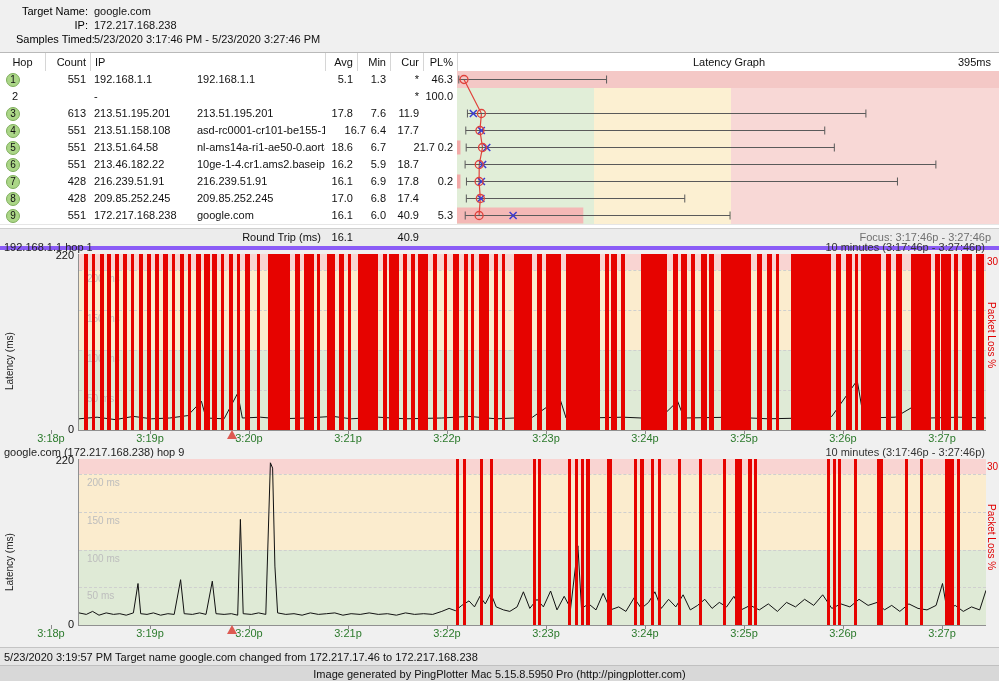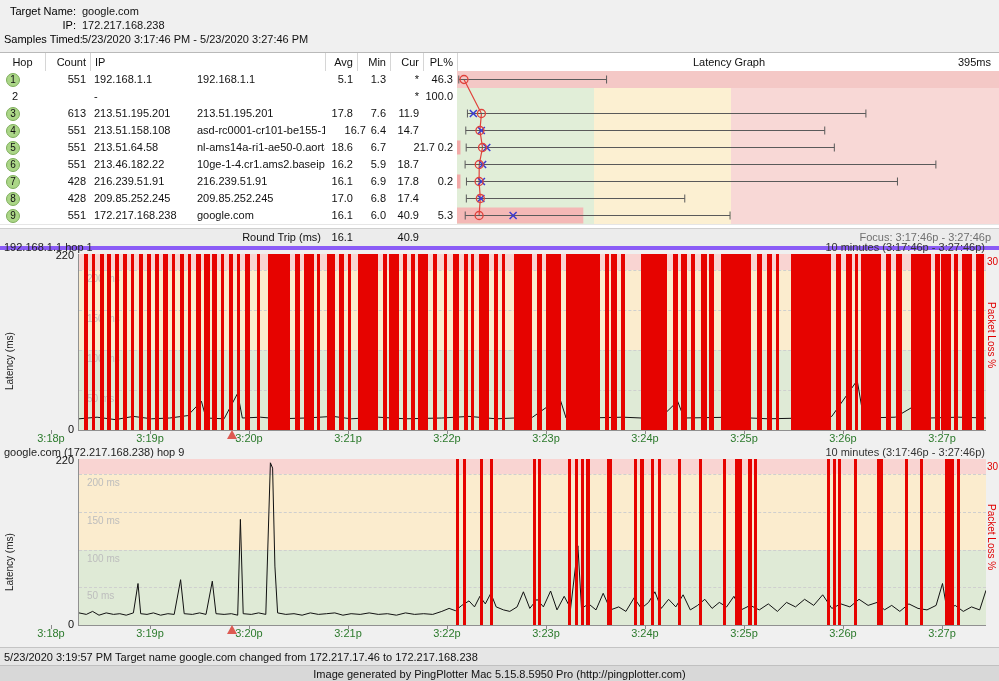--- a/index.html
+++ b/index.html
@@ -20,21 +20,21 @@
   .tick{position:absolute;width:1px;height:4px;background:#8a8a8a;top:0;}
   .lossbar{position:absolute;top:0;bottom:0;background:#e60300;}
   .vtext-red{writing-mode:vertical-rl;color:#e00000;font-size:10px;}
   .vtext-dark{writing-mode:vertical-rl;transform:rotate(180deg);color:#222;font-size:10px;}
 </style>
 </head>
 <body>
 
 <div id="app">
 
-  <div class="abs" style="left:4px;top:0;width:520px;height:50px;">
+  <div class="abs" style="left:16px;top:0;width:520px;height:50px;">
     <div class="t hdr-label" style="left:0;top:5px;width:72px;">Target Name:</div>
     <div class="t" style="left:78px;top:5px;">google.com</div>
     <div class="t hdr-label" style="left:0;top:19px;width:72px;">IP:</div>
     <div class="t" style="left:78px;top:19px;">172.217.168.238</div>
     <div class="t hdr-label" style="left:0;top:33px;width:72px;">Samples Timed:</div>
     <div class="t" style="left:78px;top:33px;">5/23/2020 3:17:46 PM - 5/23/2020 3:27:46 PM</div>
   </div>
 
 
   <div class="abs" id="table" style="left:0;top:52px;width:999px;height:188px;background:#fff;border-top:1px solid #b9b9b9;">
@@ -83,21 +83,21 @@
         <div class="cell right" style="left: 423px; width: 34px;"></div>
         <div style="position: absolute; left: 457px; top: 0px; width: 542px; height: 100%; background: linear-gradient(to right, rgb(225, 238, 216) 0px, rgb(225, 238, 216) 137.215px, rgb(252, 240, 210) 137.215px, rgb(252, 240, 210) 274.43px, rgb(248, 216, 214) 274.43px, rgb(248, 216, 214) 100%);"></div>
       </div>
       <div style="position: absolute; left: 0px; top: 69px; width: 999px; height: 17px; border-bottom: 1px solid rgb(230, 230, 230); background: rgb(255, 255, 255);">
         <div class="hop-circle">4</div>
         <div class="cell right" style="left: 45px; width: 45px;">551</div>
         <div class="cell left" style="left: 90px; width: 103px;">213.51.158.108</div>
         <div class="cell left" style="left: 193px; width: 132px;">asd-rc0001-cr101-be155-10.c</div>
         <div class="cell right" style="left: 338px; width: 32px;">16.7</div>
         <div class="cell right" style="left: 357px; width: 33px;">6.4</div>
-        <div class="cell right" style="left: 390px; width: 33px;">14.7</div>
+        <div class="cell right" style="left: 390px; width: 33px;">17.7</div>
         <div class="cell right" style="left: 423px; width: 34px;"></div>
         <div style="position: absolute; left: 457px; top: 0px; width: 542px; height: 100%; background: linear-gradient(to right, rgb(225, 238, 216) 0px, rgb(225, 238, 216) 137.215px, rgb(252, 240, 210) 137.215px, rgb(252, 240, 210) 274.43px, rgb(248, 216, 214) 274.43px, rgb(248, 216, 214) 100%);"></div>
       </div>
       <div style="position: absolute; left: 0px; top: 86px; width: 999px; height: 17px; border-bottom: 1px solid rgb(230, 230, 230); background: rgb(255, 255, 255);">
         <div class="hop-circle">5</div>
         <div class="cell right" style="left: 45px; width: 45px;">551</div>
         <div class="cell left" style="left: 90px; width: 103px;">213.51.64.58</div>
         <div class="cell left" style="left: 193px; width: 132px;">nl-ams14a-ri1-ae50-0.aorta.ne</div>
         <div class="cell right" style="left: 325px; width: 32px;">18.6</div>
         <div class="cell right" style="left: 357px; width: 33px;">6.7</div>

